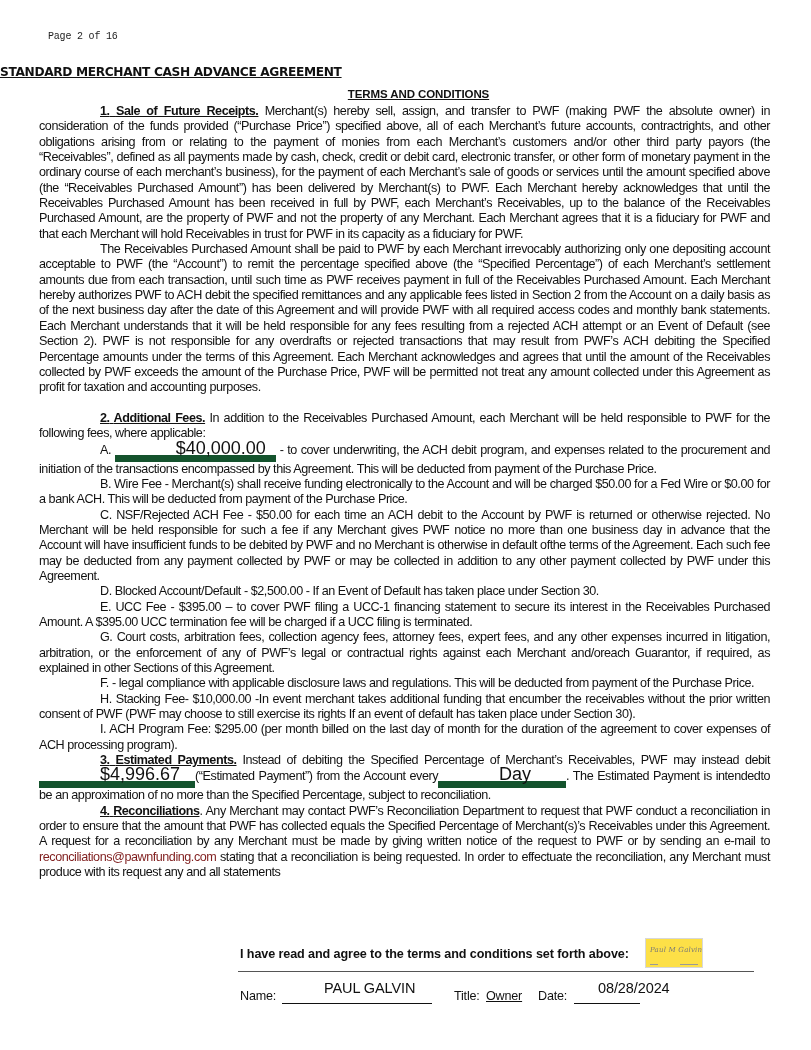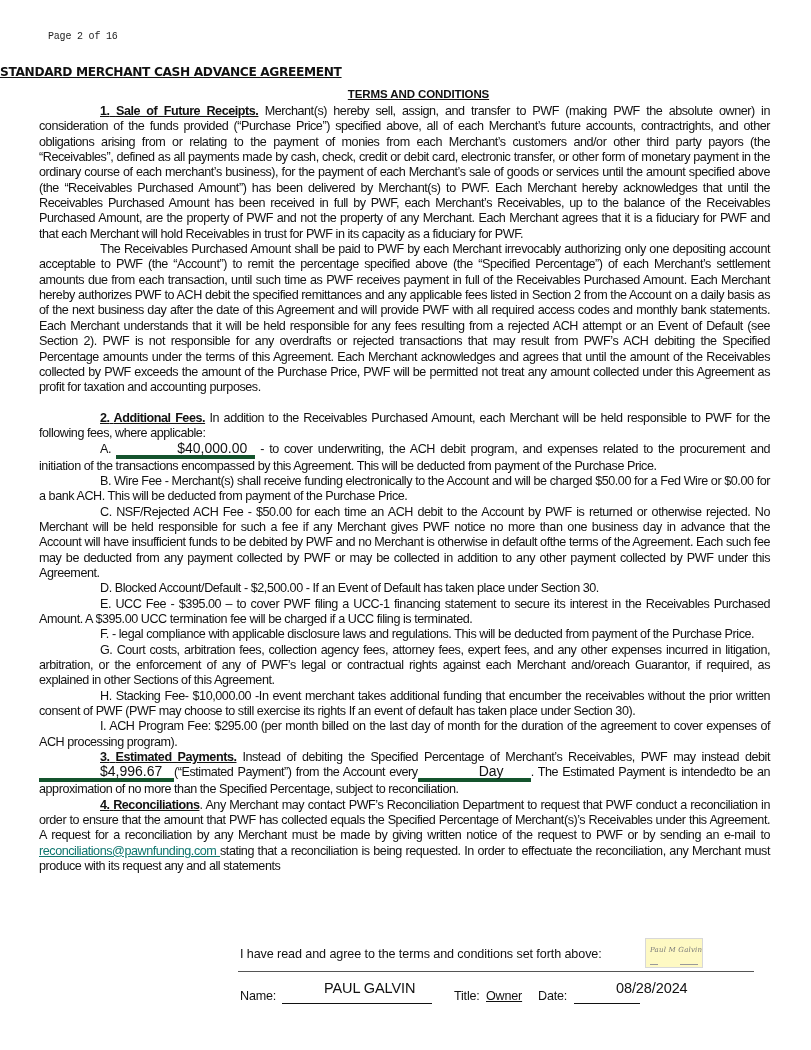--- a/index.html
+++ b/index.html
@@ -6,25 +6,25 @@
     body { width: 811px; height: 1050px; position: relative; overflow: hidden; color: #111; }
     .page { position: absolute; left: 0; top: 0; width: 811px; height: 1050px; }
     .page-num { position: absolute; left: 48px; top: 31px; font-family: Liberation Mono, monospace; font-size: 10px; color: #222; letter-spacing: -0.2px; }
     .doc-title { position: absolute; left: 0; width: 811px; top: 65px; font-family: "DejaVu Sans", sans-serif; font-size: 12.2px; font-weight: bold; text-decoration: underline; letter-spacing: -0.35px; }
     .doc-subtitle { position: absolute; left: 0; width: 811px; top: 88px; text-align: center; font-family: "Liberation Sans", sans-serif; font-size: 11.5px; font-weight: bold; text-decoration: underline; letter-spacing: -0.1px; padding-left: 13px; }
     .body { position: absolute; left: 31px; top: 104px; width: 731px; font-family: "Liberation Sans", sans-serif; font-size: 12.6px; line-height: 15.35px; letter-spacing: -0.45px; word-spacing: 0px; margin-left: 8px; }
     .body p { margin: 0; text-align: justify; }
     .indent { text-indent: 61px; }
     .gap { height: 15.35px; }
     .sec-head { font-weight: bold; text-decoration: underline; }
-    .fill-wide { display: inline-block; border-bottom: 4px solid #14532d; line-height: 13px; font-size: 14px; letter-spacing: 0; }
-    .link { color: #0f766e; text-decoration: underline; }
+    .fill-wide { display: inline-block; border-bottom: 7px solid #14532d; line-height: 13px; font-size: 18px; letter-spacing: 0; }
+    .link { color: #7f1d1d; }
     .sig-area { position: absolute; left: 238px; top: 938px; width: 520px; font-family: "Liberation Sans", sans-serif; color: #111; }
-    .agree { position: absolute; left: 2px; top: 9px; font-size: 12.6px; font-weight: normal; letter-spacing: -0.1px; white-space: nowrap; }
-    .sig-box { position: absolute; left: 407px; top: 0px; width: 56px; height: 28px; border: 1px solid #d8d8d8; background: #fef9c3; text-decoration: underline; }
+    .agree { position: absolute; left: 2px; top: 9px; font-size: 12.6px; font-weight: bold; letter-spacing: -0.1px; white-space: nowrap; }
+    .sig-box { position: absolute; left: 407px; top: 0px; width: 56px; height: 28px; border: 1px solid #d8d8d8; background: #fde047; text-decoration: underline; }
     .sig-box .sig-text { position: absolute; left: 4px; top: 7px; font-family: "DejaVu Serif", serif; font-style: italic; font-size: 7px; color: #777; white-space: nowrap; letter-spacing: 0.2px; }
     .sig-box .sig-mark { position: absolute; bottom: 2px; height: 1px; background: #999; }
     .sig-line { position: absolute; left: 0; top: 33px; width: 516px; height: 1px; background: #555; }
     .row2 { position: absolute; top: 42px; left: 0; height: 30px; width: 520px; font-size: 12.6px; }
     .lbl { position: absolute; top: 9px; white-space: nowrap; letter-spacing: -0.2px; text-align: right; }
     .val { position: absolute; font-size: 14.5px; white-space: nowrap; letter-spacing: -0.1px; margin-left: 40px; }
     .uline { position: absolute; height: 1px; background: #111; }
   </style>
 </head>
 <body>
@@ -39,22 +39,22 @@
     <p class="indent"><span class="sec-head"><span>1.</span> <span>Sale of Future Receipts.</span></span><span> Merchant(s) hereby sell, assign, and transfer to PWF (making PWF the absolute owner) in consideration of the funds provided (“Purchase Price”) specified above, all of each Merchant’s future accounts, contractrights, and other obligations arising from or relating to the payment of monies from each Merchant’s customers and/or other third party payors (the “Receivables”, defined as all payments made by cash, check, credit or debit card, electronic transfer, or other form of monetary payment in the ordinary course of each merchant’s business), for the payment of each Merchant’s sale of goods or services until the amount specified above (the “Receivables Purchased Amount”) has been delivered by Merchant(s) to PWF. Each Merchant hereby acknowledges that until the Receivables Purchased Amount has been received in full by PWF, each Merchant’s Receivables, up to the balance of the Receivables Purchased Amount, are the property of PWF and not the property of any Merchant. Each Merchant agrees that it is a fiduciary for PWF and that each Merchant will hold Receivables in trust for PWF in its capacity as a fiduciary for PWF.</span></p>
     <p class="indent">The Receivables Purchased Amount shall be paid to PWF by each Merchant irrevocably authorizing only one depositing account acceptable to PWF (the “Account”) to remit the percentage specified above (the “Specified Percentage”) of each Merchant’s settlement amounts due from each transaction, until such time as PWF receives payment in full of the Receivables Purchased Amount. Each Merchant hereby authorizes PWF to ACH debit the specified remittances and any applicable fees listed in Section 2 from the Account on a daily basis as of the next business day after the date of this Agreement and will provide PWF with all required access codes and monthly bank statements. Each Merchant understands that it will be held responsible for any fees resulting from a rejected ACH attempt or an Event of Default (see Section 2). PWF is not responsible for any overdrafts or rejected transactions that may result from PWF’s ACH debiting the Specified Percentage amounts under the terms of this Agreement. Each Merchant acknowledges and agrees that until the amount of the Receivables collected by PWF exceeds the amount of the Purchase Price, PWF will be permitted not treat any amount collected under this Agreement as profit for taxation and accounting purposes.</p>
     <div class="gap"></div>
 
     <p class="indent"><span class="sec-head"><span>2.</span> <span>Additional Fees.</span></span><span> In addition to the Receivables Purchased Amount, each Merchant will be held responsible to PWF for the following fees, where applicable:</span></p>
     <p class="indent"><span>A. </span><span class="fill-wide"><span>$40,000.00</span>&nbsp;&nbsp;</span><span> - to cover underwriting, the ACH debit program, and expenses related to the procurement and initiation of the transactions encompassed by this Agreement. This will be deducted from payment of the Purchase Price.</span></p>
     <p class="indent">B. Wire Fee - Merchant(s) shall receive funding electronically to the Account and will be charged $50.00 for a Fed Wire or $0.00 for a bank ACH. This will be deducted from payment of the Purchase Price.</p>
     <p class="indent">C. NSF/Rejected ACH Fee - $50.00 for each time an ACH debit to the Account by PWF is returned or otherwise rejected. No Merchant will be held responsible for such a fee if any Merchant gives PWF notice no more than one business day in advance that the Account will have insufficient funds to be debited by PWF and no Merchant is otherwise in default ofthe terms of the Agreement. Each such fee may be deducted from any payment collected by PWF or may be collected in addition to any other payment collected by PWF under this Agreement.</p>
     <p class="indent">D. Blocked Account/Default - $2,500.00 - If an Event of Default has taken place under Section 30.</p>
     <p class="indent">E. UCC Fee - $395.00 – to cover PWF filing a UCC-1 financing statement to secure its interest in the Receivables Purchased Amount. A $395.00 UCC termination fee will be charged if a UCC filing is terminated.</p>
+    <p class="indent">G.  Court costs, arbitration fees, collection agency fees, attorney fees, expert fees, and any other expenses incurred in litigation, arbitration, or the enforcement of any of PWF’s legal or contractual rights against each Merchant and/oreach Guarantor, if required, as explained in other Sections of this Agreement.</p>
     <p class="indent">F.  - legal compliance with applicable disclosure laws and regulations. This will be deducted from payment of the Purchase Price.</p>
-    <p class="indent">G.  Court costs, arbitration fees, collection agency fees, attorney fees, expert fees, and any other expenses incurred in litigation, arbitration, or the enforcement of any of PWF’s legal or contractual rights against each Merchant and/oreach Guarantor, if required, as explained in other Sections of this Agreement.</p>
     <p class="indent">H.  Stacking Fee- $10,000.00 -In event merchant takes additional funding that encumber the receivables without the prior written consent of PWF (PWF may choose to still exercise its rights If an event of default has taken place under Section 30).</p>
     <p class="indent">I.   ACH Program Fee: $295.00 (per month billed on the last day of month for the duration of the agreement to cover expenses of ACH processing program).</p>
 
     <p class="indent"><span class="sec-head"><span>3.</span> <span>Estimated Payments.</span></span><span> Instead of debiting the Specified Percentage of Merchant’s Receivables, PWF may instead debit </span><span class="fill-wide"><span>$4,996.67</span>&nbsp;&nbsp;&nbsp;</span><span>(“Estimated Payment”) from the Account every</span><span class="fill-wide"><span>Day</span>&nbsp;&nbsp;&nbsp;&nbsp;&nbsp;&nbsp;&nbsp;</span><span>.  The Estimated Payment is intendedto be an approximation of no more than the Specified Percentage, subject to reconciliation.</span></p>
 
     <p class="indent"><span class="sec-head"><span>4.</span> <span>Reconciliations</span></span><span>. Any Merchant may contact PWF’s Reconciliation Department to request that PWF conduct a reconciliation in order to ensure that the amount that PWF has collected equals the Specified Percentage of Merchant(s)’s Receivables under this Agreement. A request for a reconciliation by any Merchant must be made by giving written notice of the request to PWF or by sending an e-mail to</span><a class="link"> reconciliations@pawnfunding.com </a><span>stating that a reconciliation is being requested. In order to effectuate the reconciliation, any Merchant must produce with its request any and all statements</span></p>
   </div>
 
   <div class="sig-area">
     <div class="agree">I have read and agree to the terms and conditions set forth above:</div>
@@ -67,17 +67,17 @@
 
     <div class="row2">
       <span class="lbl" style="left:2px;">Name:</span>
       <span class="val" style="left:46px;top:0px;">PAUL GALVIN</span>
       <span class="uline" style="left:44px;top:23px;width:150px;"></span>
 
       <span class="lbl" style="left:216px;">Title:</span>
       <span class="lbl" style="left:248px;text-decoration:underline;">Owner</span>
 
       <span class="lbl" style="left:300px;">Date:</span>
-      <span class="val" style="left:338px;top:0px;">08/28/2024</span>
+      <span class="val" style="left:320px;top:0px;">08/28/2024</span>
       <span class="uline" style="left:336px;top:23px;width:66px;"></span>
     </div>
   </div>
 </div>
 
 </body></html>

